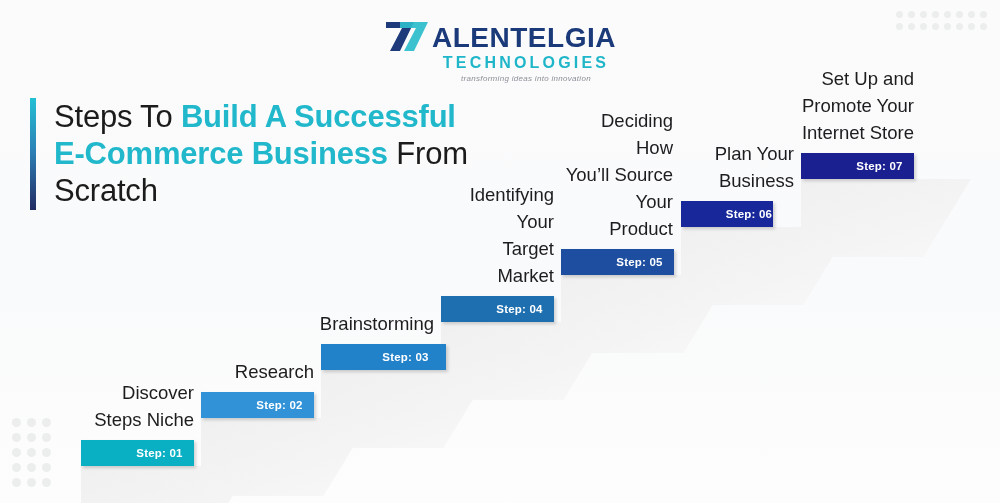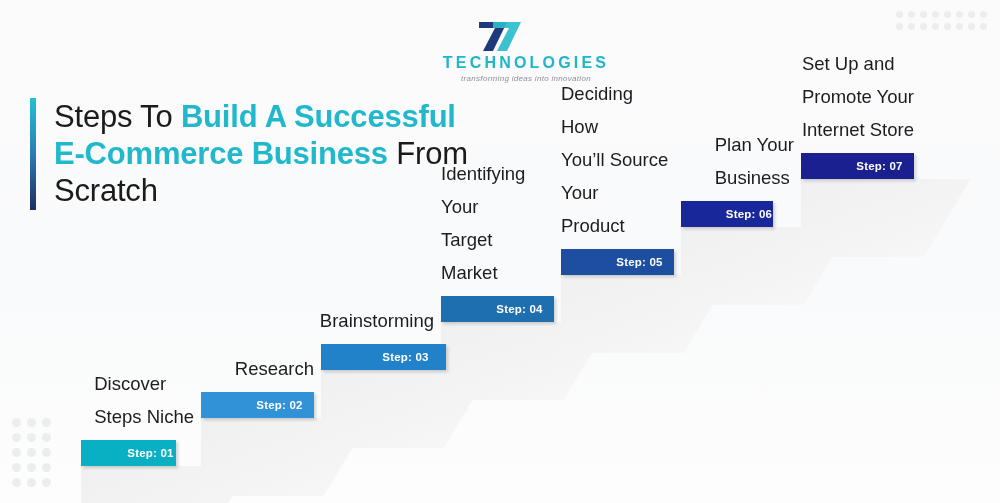--- a/index.html
+++ b/index.html
@@ -68,21 +68,22 @@
     font-size:31px; font-weight:400; line-height:37px;
     color:#1b1b1b; letter-spacing:-0.2px; max-width:420px;
   }
   #headline .hl { color:#22b8cc; font-weight:700; }
 
   
   .step { position:absolute; }
   .step-label {
     position:absolute; right:0; bottom:100%;
     margin-bottom:7px;
-    font-size:18.5px; line-height:33px; font-weight:400;
+    text-align:right;
+    font-size:18.5px; line-height:27px; font-weight:400;
     color:#1d1d1f; white-space:pre-line;
   }
   .step-box {
     position:relative;
     height:26px; width:113px;
     display:flex; align-items:center; justify-content:center;
     color:#ffffff; font-size:11.5px; font-weight:700;
     letter-spacing:0.2px;
     box-shadow:2px 2px 3px rgba(0,0,0,0.17);
     z-index:2;
@@ -122,38 +123,39 @@
     </div>
 
   <div id="logo">
     <div class="logo-row">
       <span class="logo-mark">
         <svg width="46" height="33" viewBox="0 0 46 33" xmlns="http://www.w3.org/2000/svg">
           <polygon points="2,2 30,2 16,31 6,31 18,8 2,8" fill="#1e3a7b"></polygon>
           <polygon points="16,2 44,2 30,31 20,31 32,8 16,8" fill="#2bbccb" opacity="0.92"></polygon>
         </svg>
       </span>
+      <span class="logo-word">ALENTELGIA</span>
     </div>
     <div class="logo-sub">TECHNOLOGIES</div>
     <div class="logo-tag">transforming ideas into innovation</div>
   </div>
 
   <div id="headline-wrap">
     <div id="headline-bar"></div>
     <h1 id="headline">
       <span>Steps To </span><span class="hl">Build A Successful E-Commerce Business</span><span> From Scratch</span>
     </h1>
   </div>
 
   <div id="steps-host">
       <div class="step" style="left: 81px; top: 440px; width: 113px;">
         <div class="step-shadow"></div>
         <div class="step-label">Discover
 Steps Niche</div>
-        <div class="step-box" style="background: rgb(9, 176, 196); width: 95px;">Step: 01</div>
+        <div class="step-box" style="background: rgb(9, 176, 196); width: 113px;">Step: 01</div>
       </div>
       <div class="step" style="left: 201px; top: 392px; width: 113px;">
         <div class="step-shadow"></div>
         <div class="step-label">Research</div>
         <div class="step-box" style="background: rgb(49, 146, 216); width: 113px;">Step: 02</div>
       </div>
       <div class="step" style="left: 321px; top: 344px; width: 113px;">
         <div class="step-shadow"></div>
         <div class="step-label">Brainstorming</div>
         <div class="step-box" style="background: rgb(33, 129, 201); width: 125px;">Step: 03</div>

